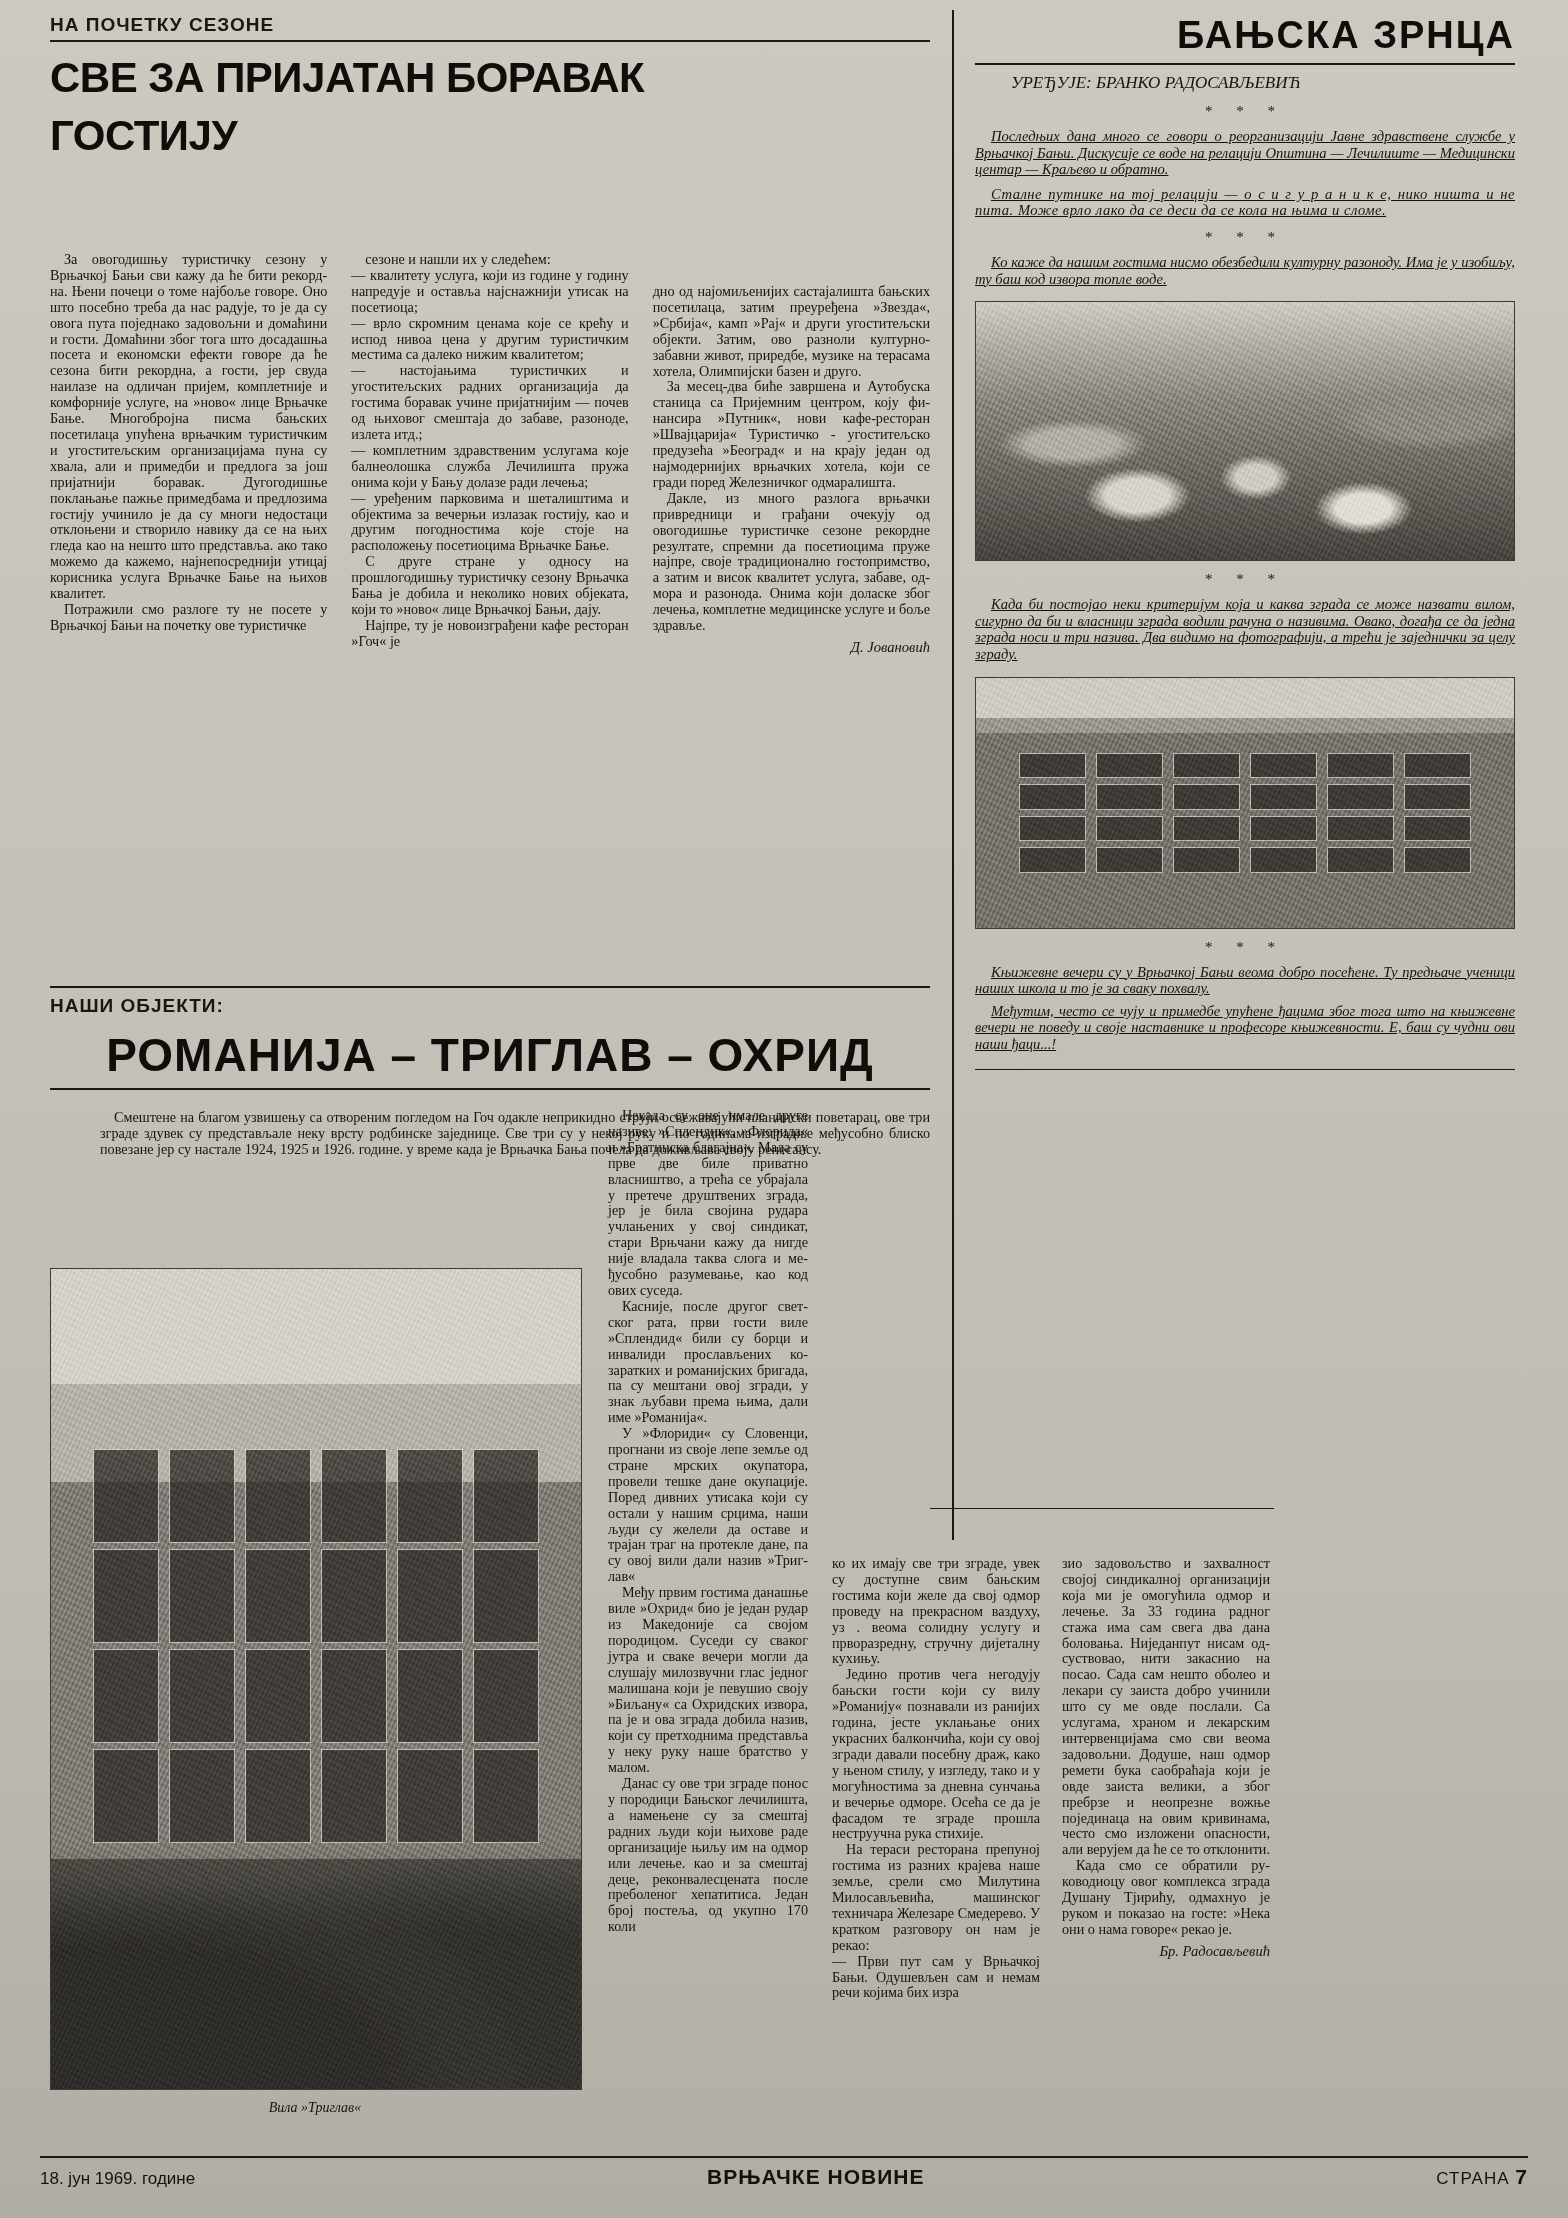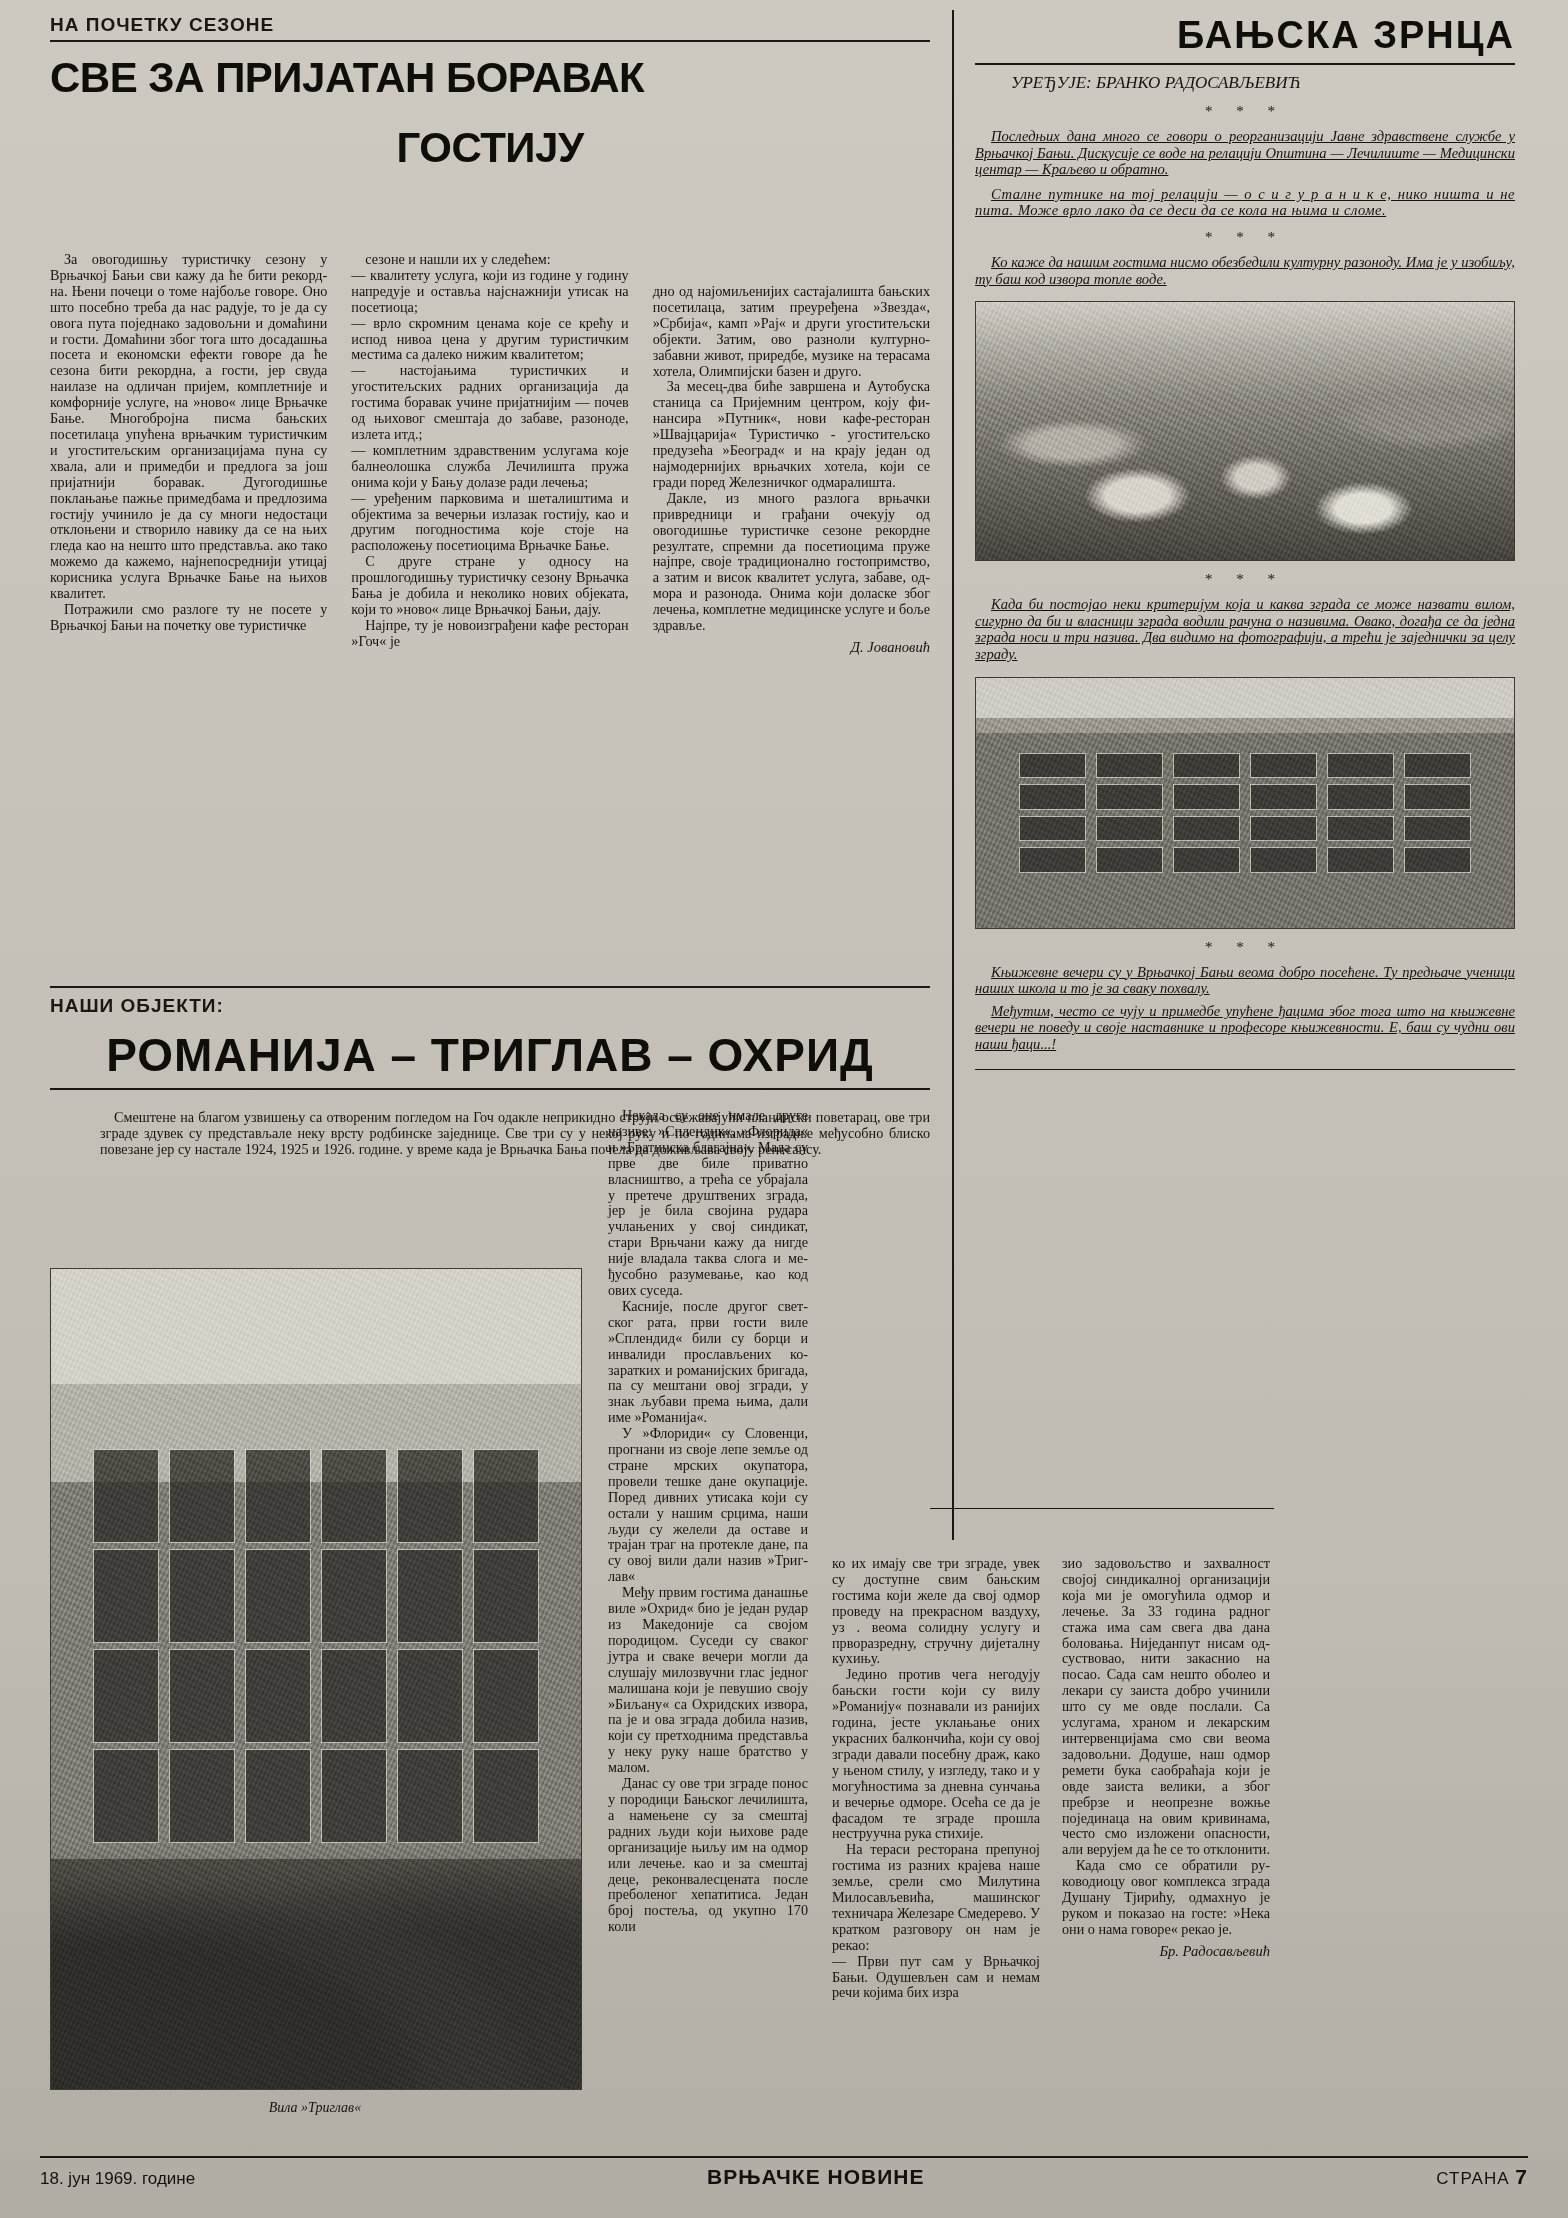--- a/index.html
+++ b/index.html
@@ -64,22 +64,22 @@
     font-family: "Liberation Sans", sans-serif;
     font-weight: bold;
     font-size: 42px;
     line-height: 56px;
     letter-spacing: -0.5px;
     color: #100e0b;
     margin-top: 8px;
   }
   #main-head .hl .l2 {
     display: block;
-    text-align: center;
-    margin-top: 14px;
+    text-align: left;
+    margin-top: 2px;
   }
 
   .cols3 {
     position: absolute;
     display: flex;
     gap: 24px;
   }
   .col { flex: 1; }
 
   #lead-cols {

